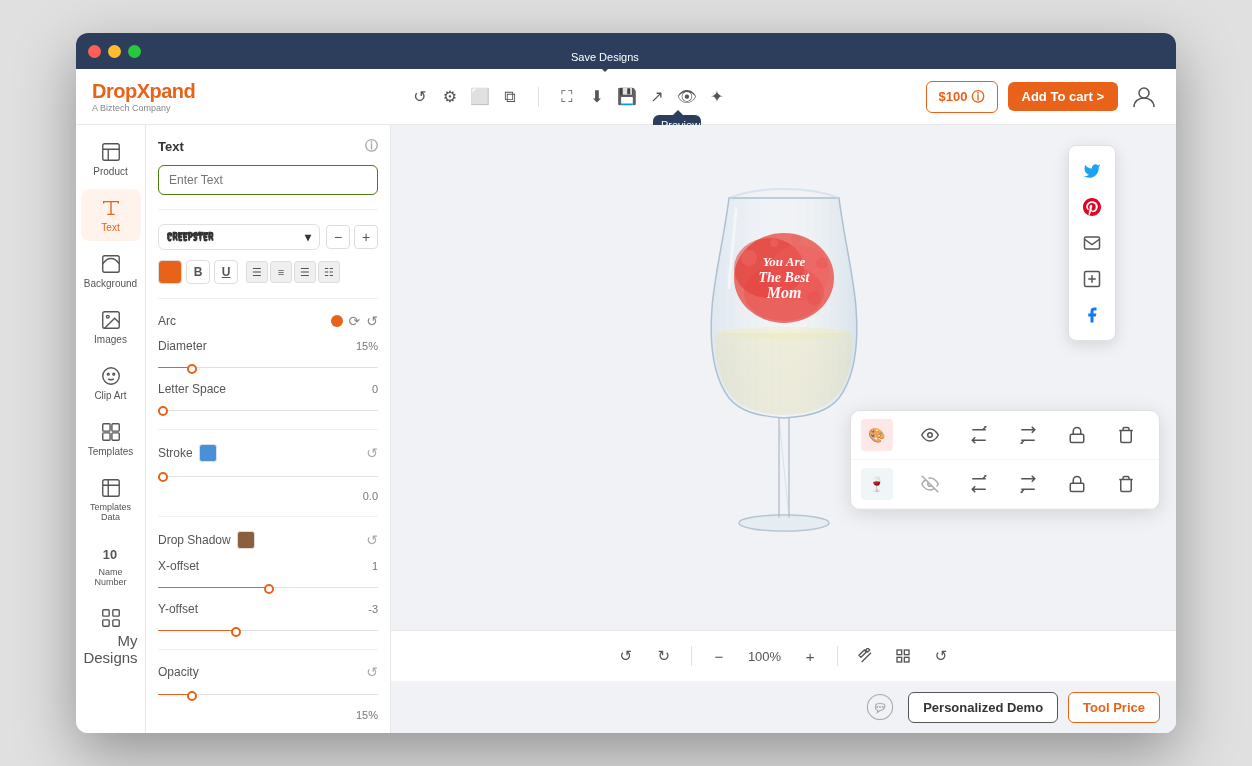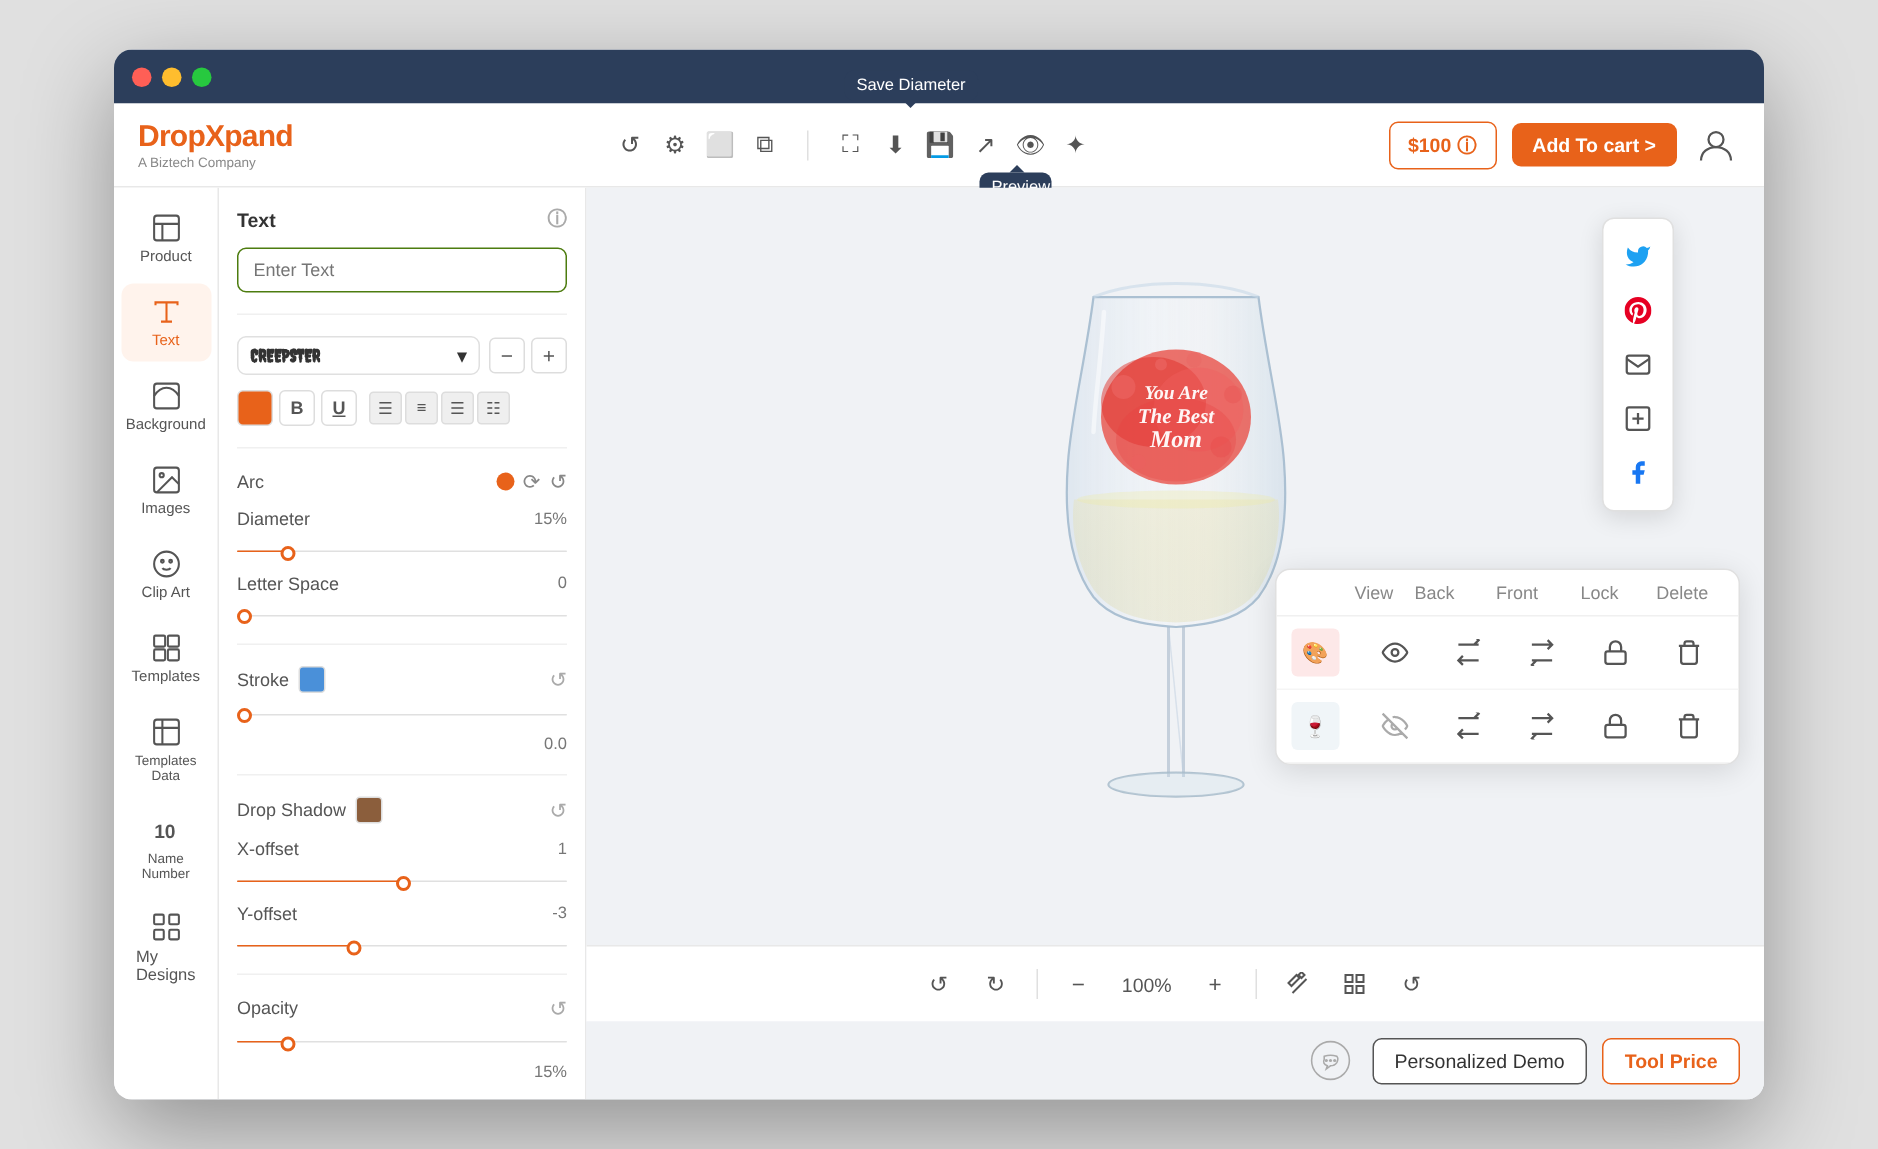--- a/index.html
+++ b/index.html
@@ -319,21 +319,21 @@
       gap: 10px;
       background: #f0f2f5;
     }
     .demo-btn {
       background: #fff;
       border: 1.5px solid #555;
       color: #333;
       padding: 7px 14px;
       border-radius: 6px;
       font-size: 13px;
-      font-weight: 400;
+      font-weight: 700;
       cursor: pointer;
     }
     .tool-price-btn {
       background: #fff;
       border: 1.5px solid #e8621a;
       color: #e8621a;
       padding: 7px 14px;
       border-radius: 6px;
       font-size: 13px;
       font-weight: 600;
@@ -442,21 +442,21 @@
         <div class="header-icon">⚙</div>
         <div class="header-icon">⬜</div>
         <div class="header-icon">⧉</div>
       </div>
       <div class="sep"></div>
       <div class="header-icon-group">
         <div class="header-icon">⛶</div>
         <div class="header-icon">⬇</div>
         <div class="header-icon" style="position:relative;">
           💾
-          <div class="tooltip" style="top:-36px;left:-30px;font-size:11px;padding:4px 8px;">Save Diameter</div>
+          <div class="tooltip" style="top:-36px;left:-30px;font-size:11px;padding:4px 8px;">Save Designs</div>
         </div>
         <div class="header-icon">↗</div>
         <div class="header-icon" style="position:relative;">
           👁
           <div class="preview-tooltip" style="top:32px;left:-20px;font-size:11px;padding:4px 8px;white-space:nowrap;">Preview</div>
         </div>
         <div class="header-icon">✦</div>
       </div>
     </div>
 
@@ -545,21 +545,21 @@
         <span style="font-size:9px;text-align:center;">Name<br>Number</span>
       </div>
 
       <div class="nav-item">
         <svg viewBox="0 0 24 24" fill="none" stroke="currentColor" stroke-width="1.5">
           <rect x="3" y="3" width="7" height="7" rx="1"></rect>
           <rect x="14" y="3" width="7" height="7" rx="1"></rect>
           <rect x="14" y="14" width="7" height="7" rx="1"></rect>
           <rect x="3" y="14" width="7" height="7" rx="1"></rect>
         </svg>
-        <span style="font-size:11px;text-align:left;">My<br>Designs</span>
+        <span style="font-size:15px;text-align:right;">My<br>Designs</span>
       </div>
     </div>
 
     <div class="left-panel">
 
       <div class="panel-section-title">
         <span>Text</span>
         <span class="info-icon">ⓘ</span>
       </div>
 
@@ -762,27 +762,20 @@
               </svg>
           </div>
           <div class="share-item" style="color:#1877f2;">
             <svg width="18" height="18" viewBox="0 0 24 24" fill="currentColor">
                 <path d="M18 2h-3a5 5 0 00-5 5v3H7v4h3v8h4v-8h3l1-4h-4V7a1 1 0 011-1h3z"></path>
               </svg>
           </div>
         </div>
 
         <div class="layer-panel">
-          <div class="layer-header">
-            <div style="text-align:left;padding-left:42px;">View</div>
-            <div style="text-align:center;">Back</div>
-            <div style="text-align:center;">Front</div>
-            <div style="text-align:center;">Lock</div>
-            <div style="text-align:center;">Delete</div>
-          </div>
 
           <div class="layer-row">
             <div class="layer-thumb" style="background:#fde8e8;font-size:14px;">🎨</div>
 
             <div class="layer-action">
               <svg width="18" height="18" viewBox="0 0 24 24" fill="none" stroke="#555" stroke-width="2">
                   <path d="M1 12s4-8 11-8 11 8 11 8-4 8-11 8-11-8-11-8z"></path>
                   <circle cx="12" cy="12" r="3"></circle>
                 </svg>
             </div>

